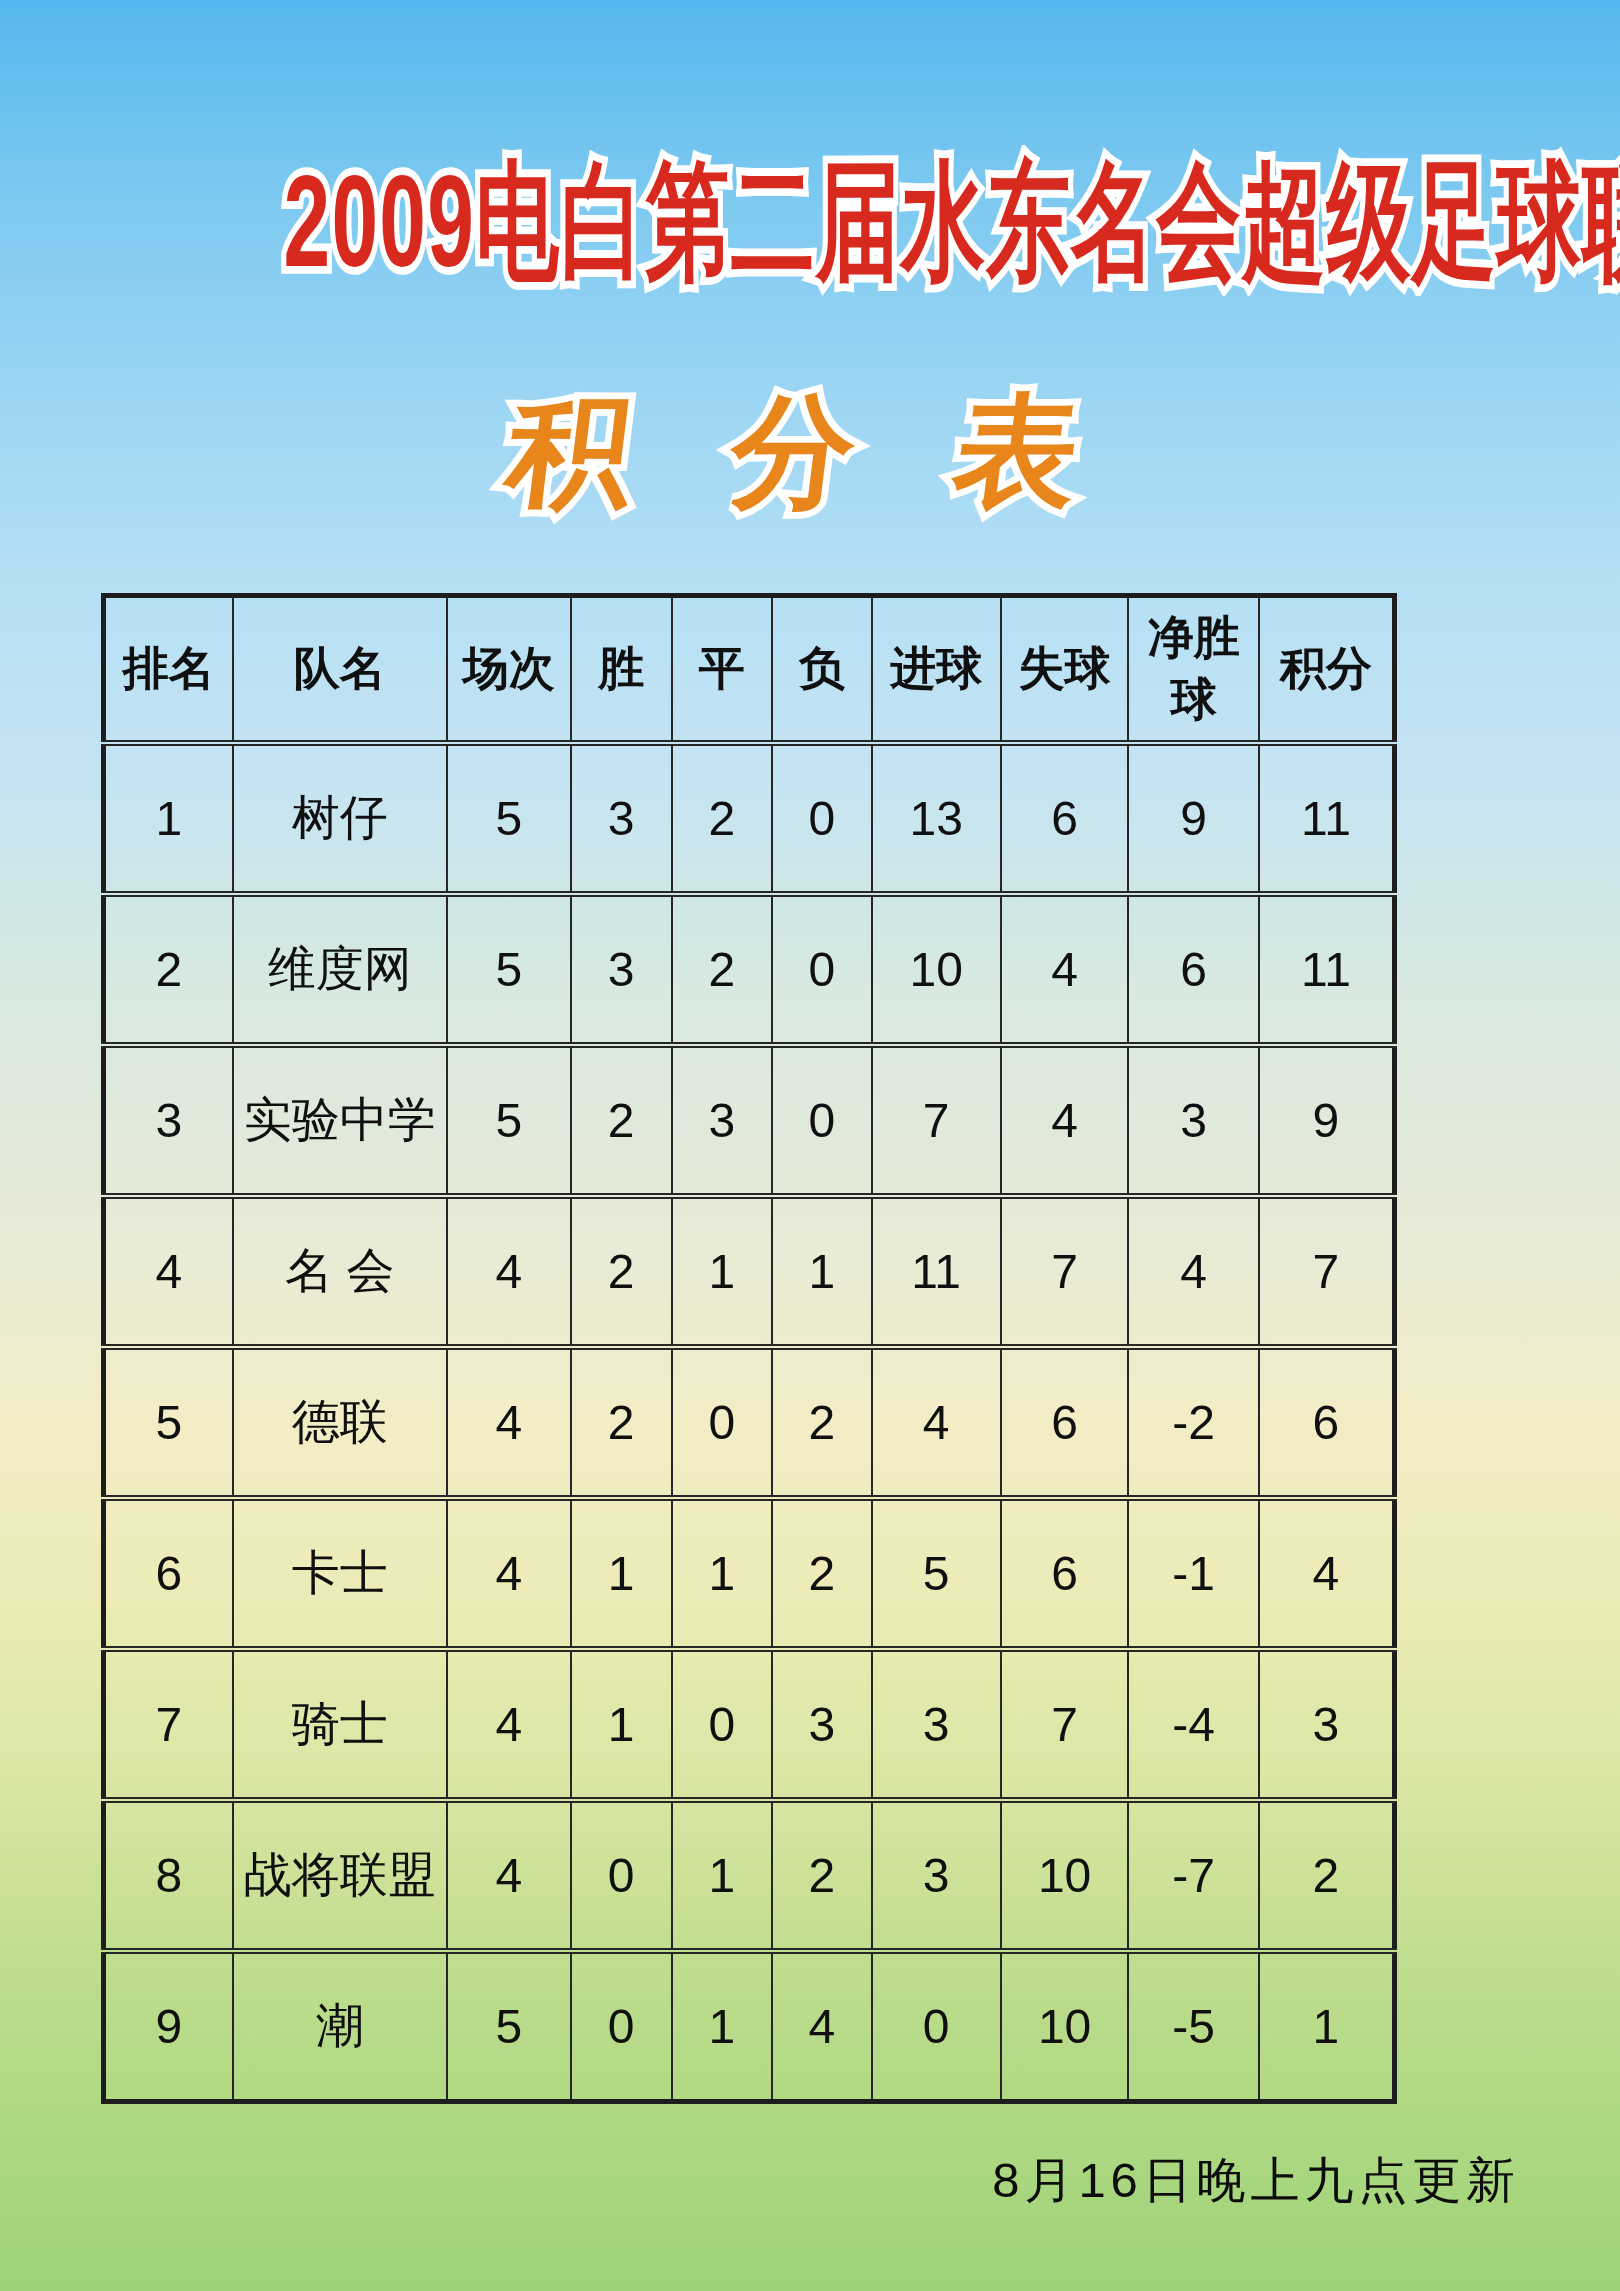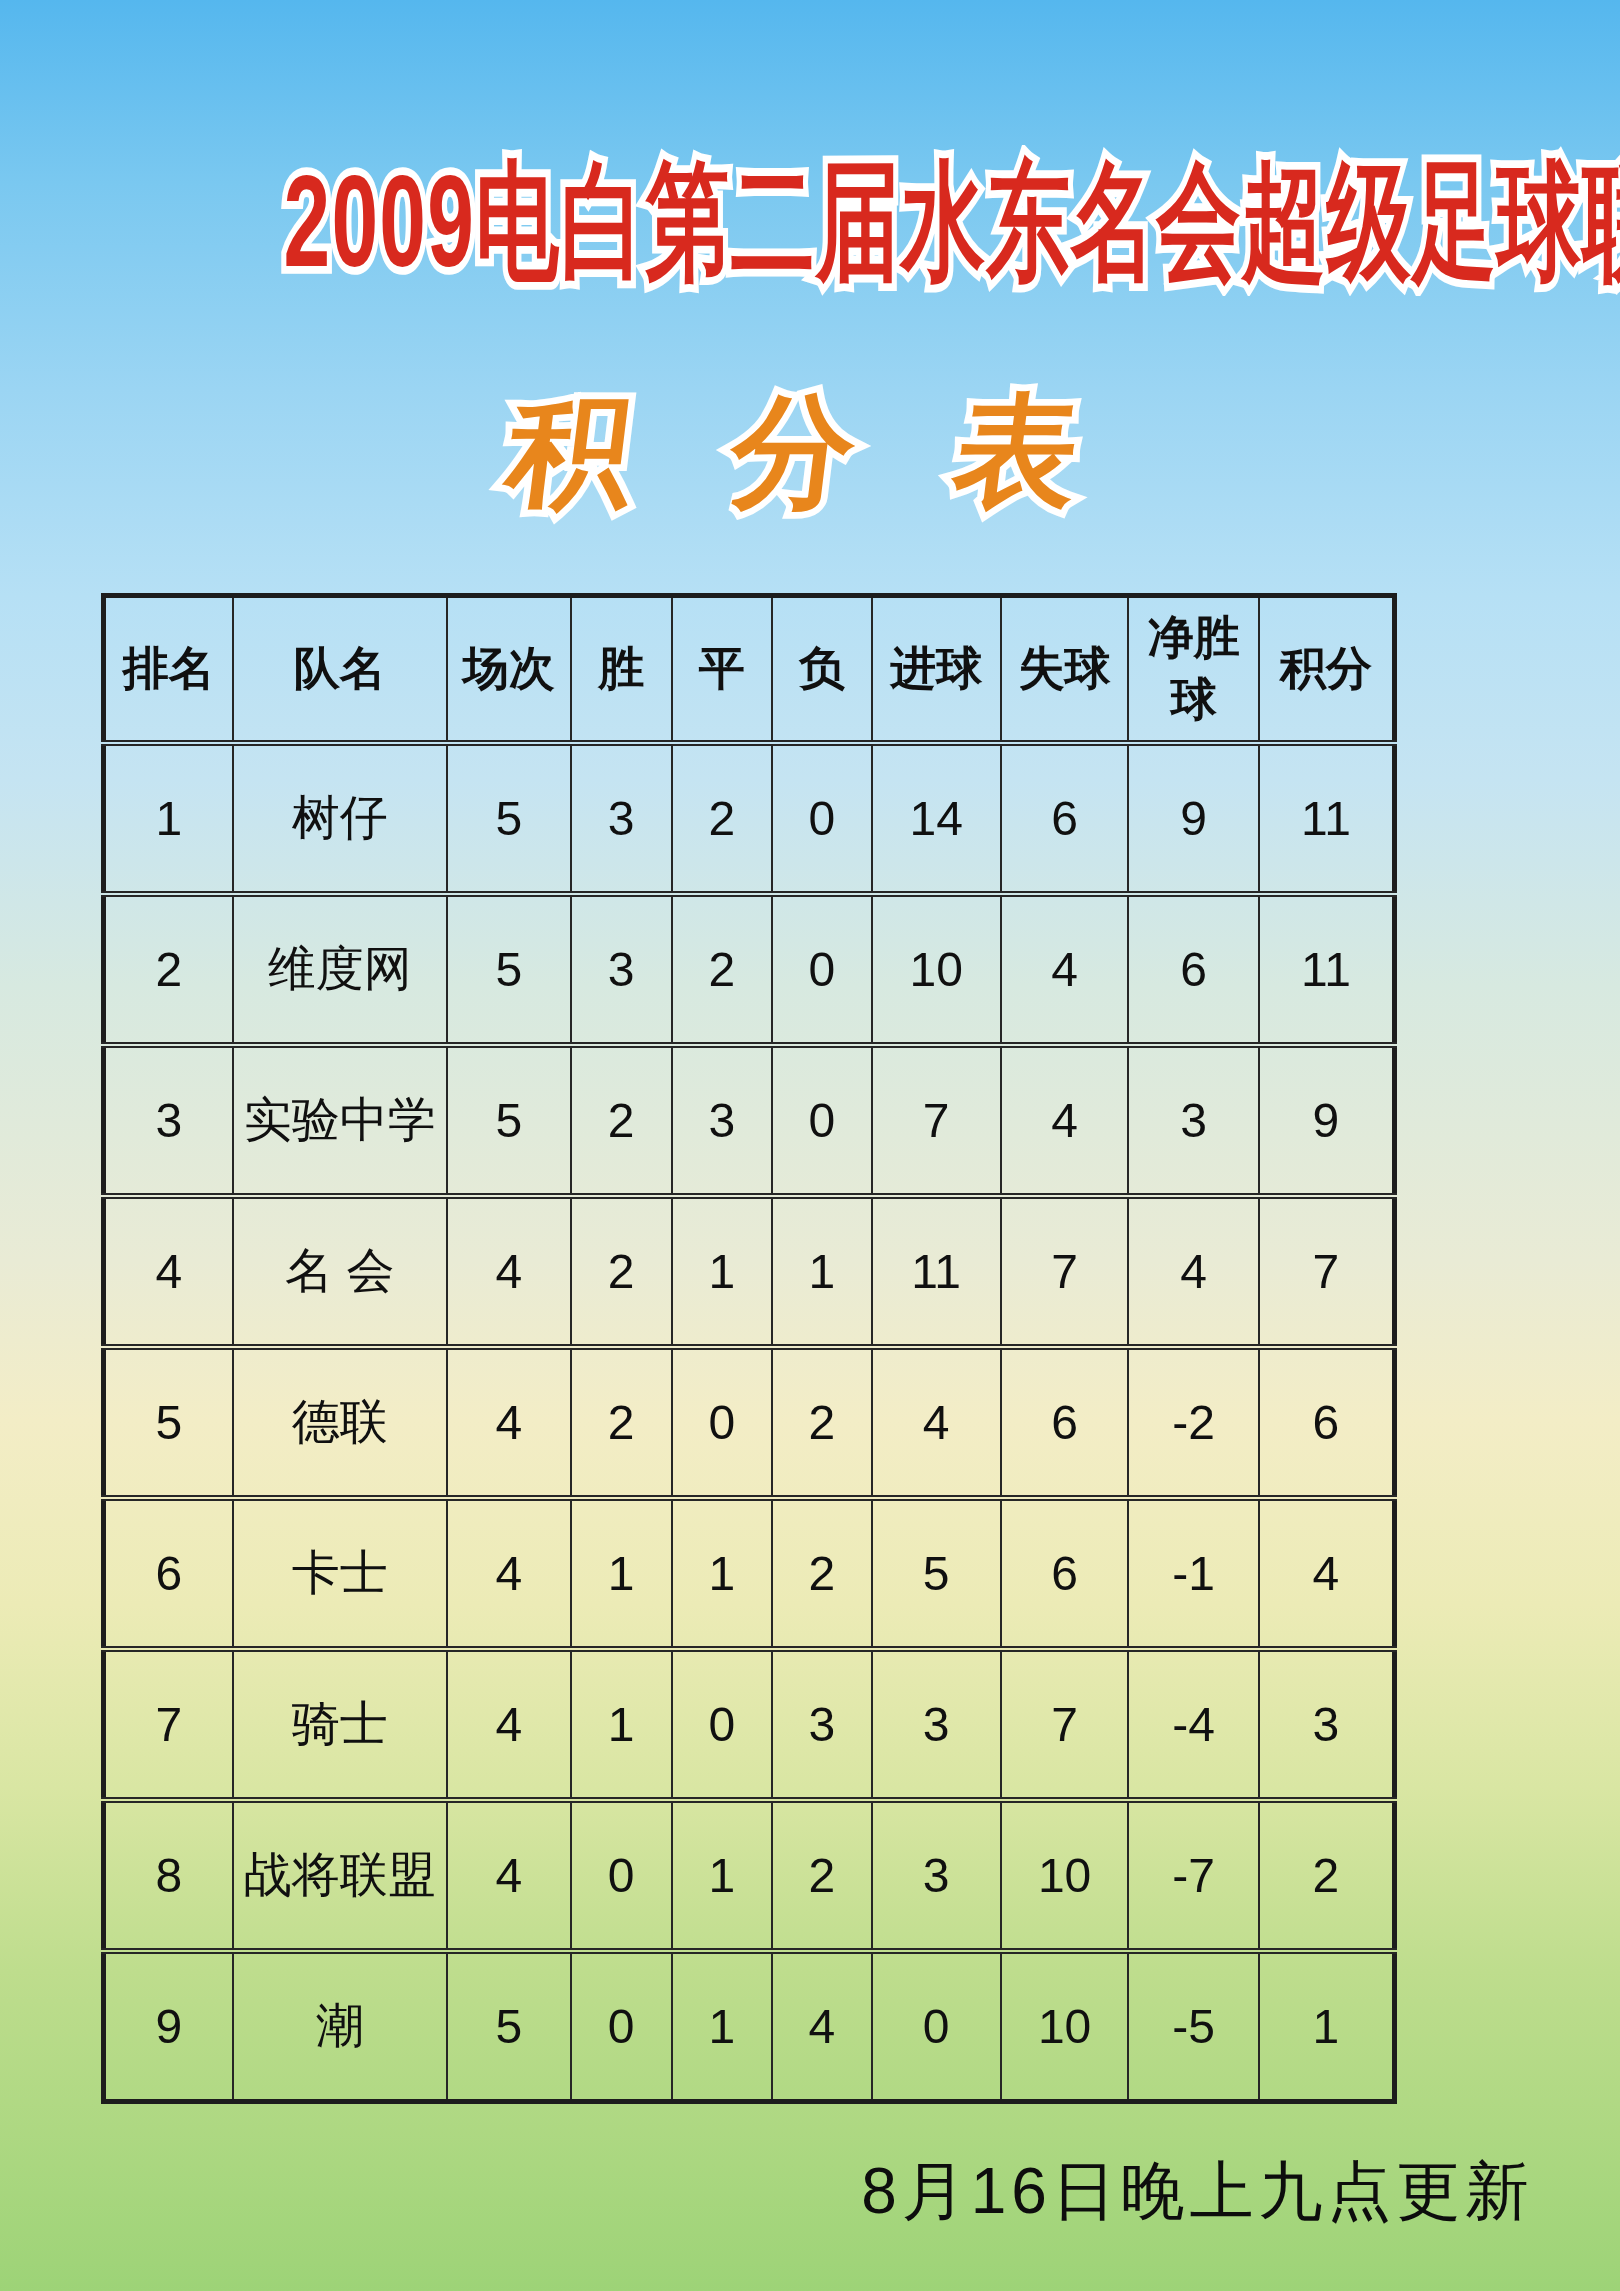--- a/index.html
+++ b/index.html
@@ -91,22 +91,22 @@
     height: 151px;
   }
   .standings td {
     border-top: 6.9px double #262626;
     font-size: 48px;
     font-weight: 400;
   }
   .footer-note {
     position: absolute;
     top: 2148px;
-    right: 86px;
-    font-size: 64px;
+    right: 100px;
+    font-size: 49px;
     color: #0d0d0d;
     letter-spacing: 4.9px;
     white-space: nowrap;
   }
 </style>
 </head>
 <body>
 
 <div class="title">2009电白第二届水东名会超级足球联赛</div>
 
@@ -140,21 +140,21 @@
     </tr>
   </thead>
   <tbody id="standings-body">
       <tr>
         <td>1</td>
         <td>树仔</td>
         <td>5</td>
         <td>3</td>
         <td>2</td>
         <td>0</td>
-        <td>14</td>
+        <td>13</td>
         <td>6</td>
         <td>9</td>
         <td>11</td>
       </tr>
       <tr>
         <td>2</td>
         <td>维度网</td>
         <td>5</td>
         <td>3</td>
         <td>2</td>

